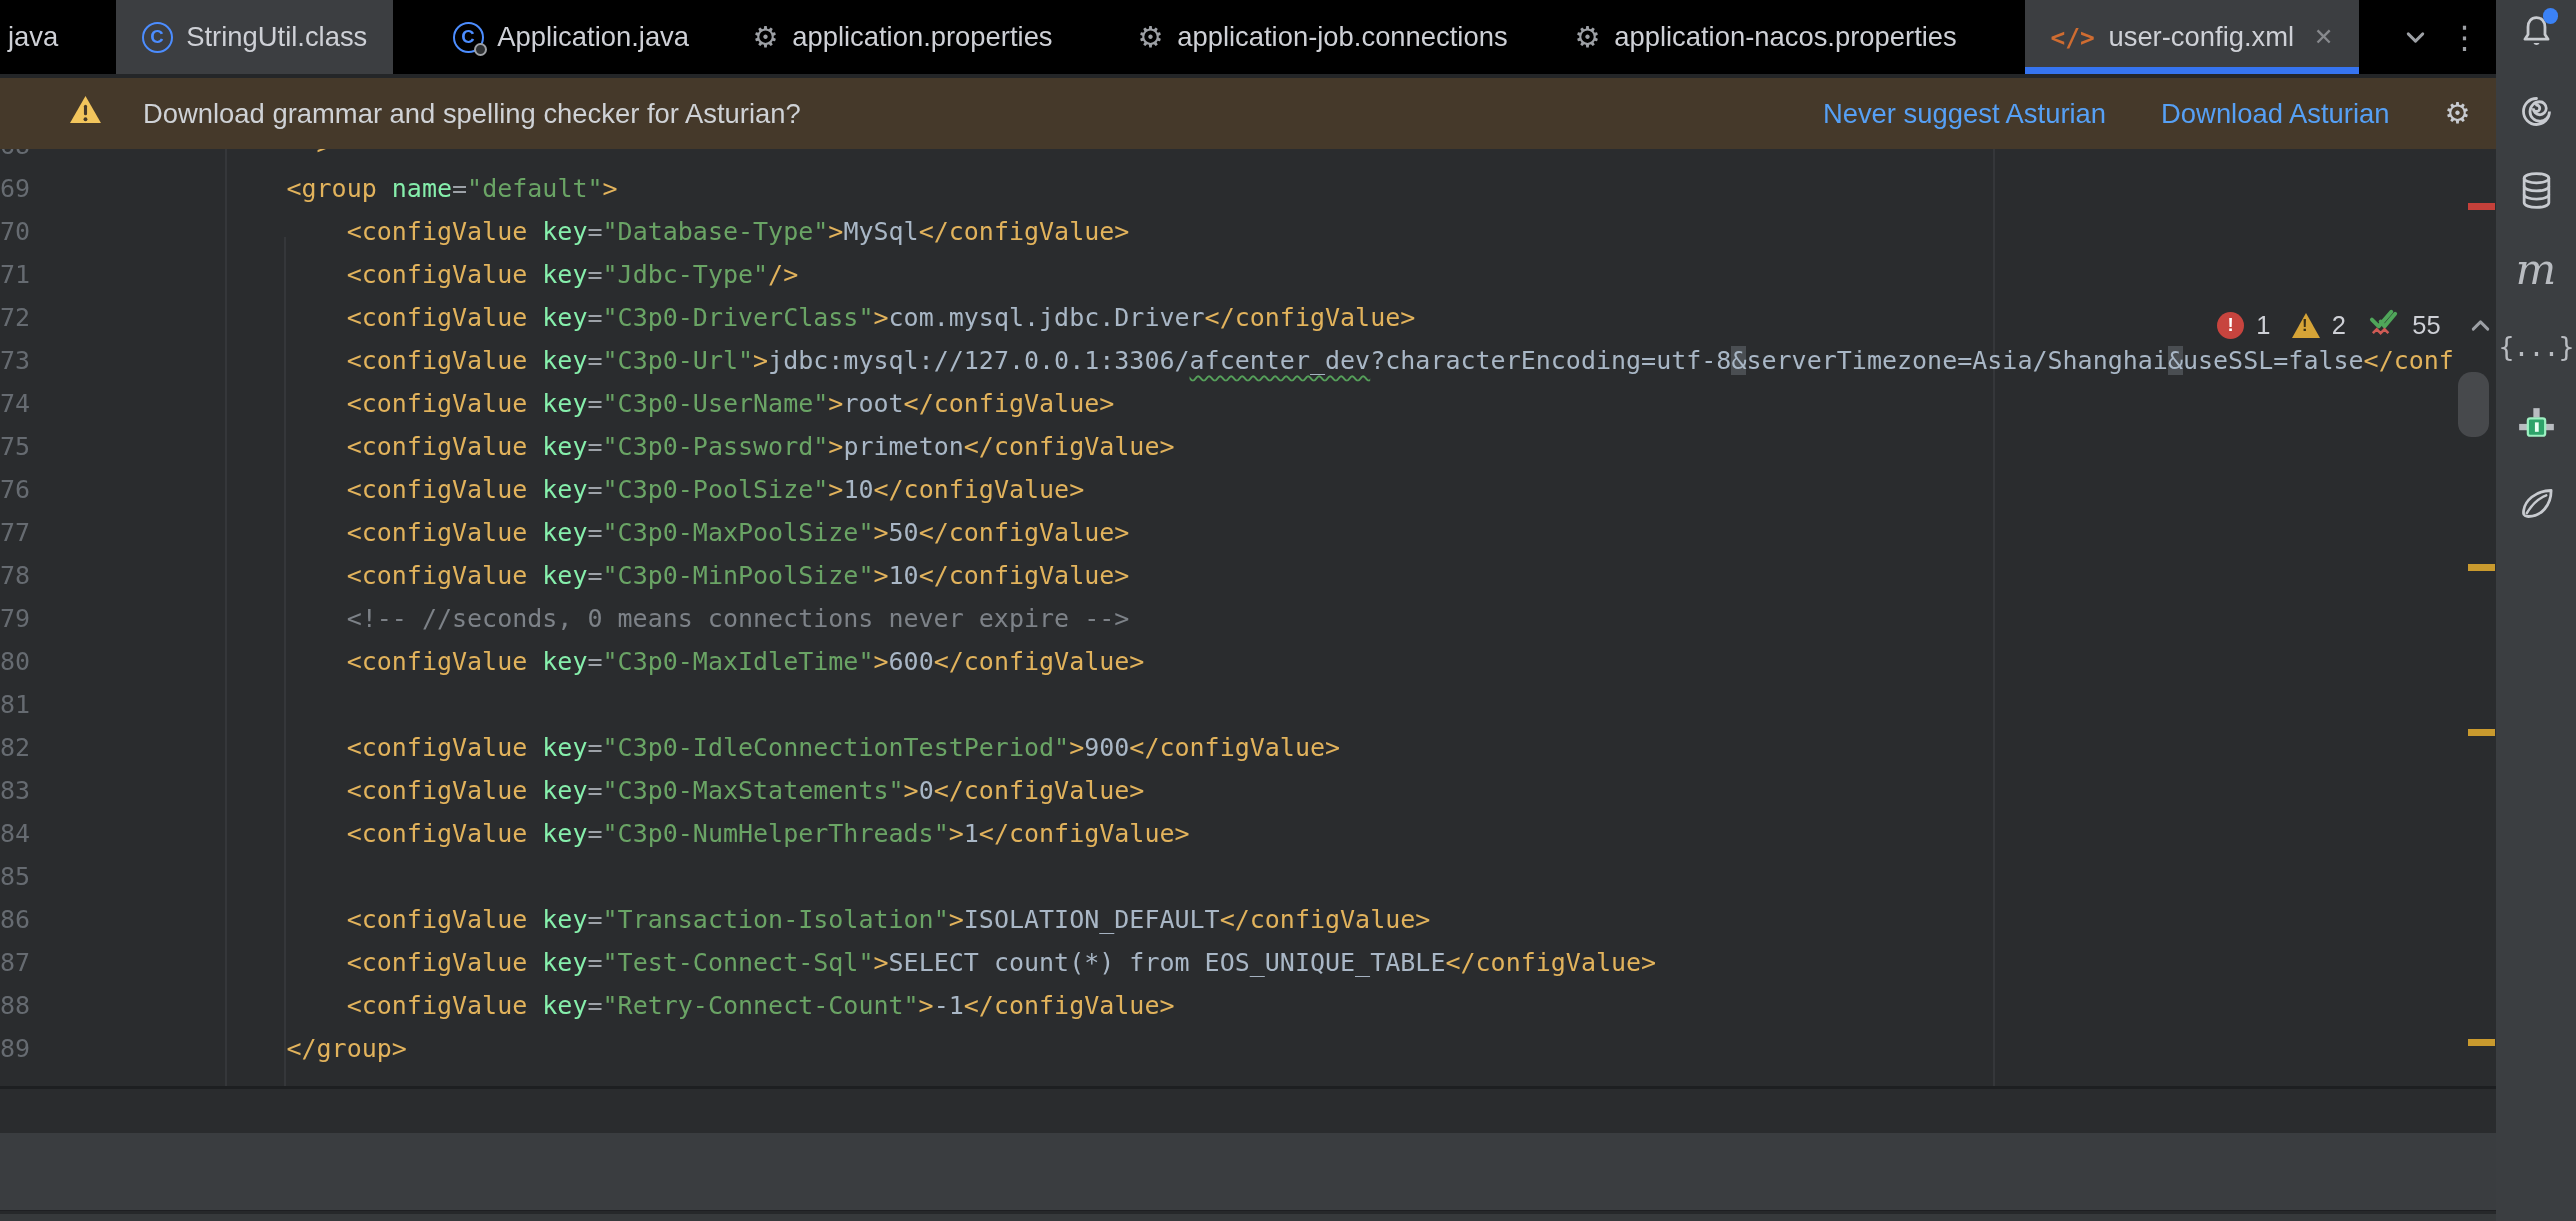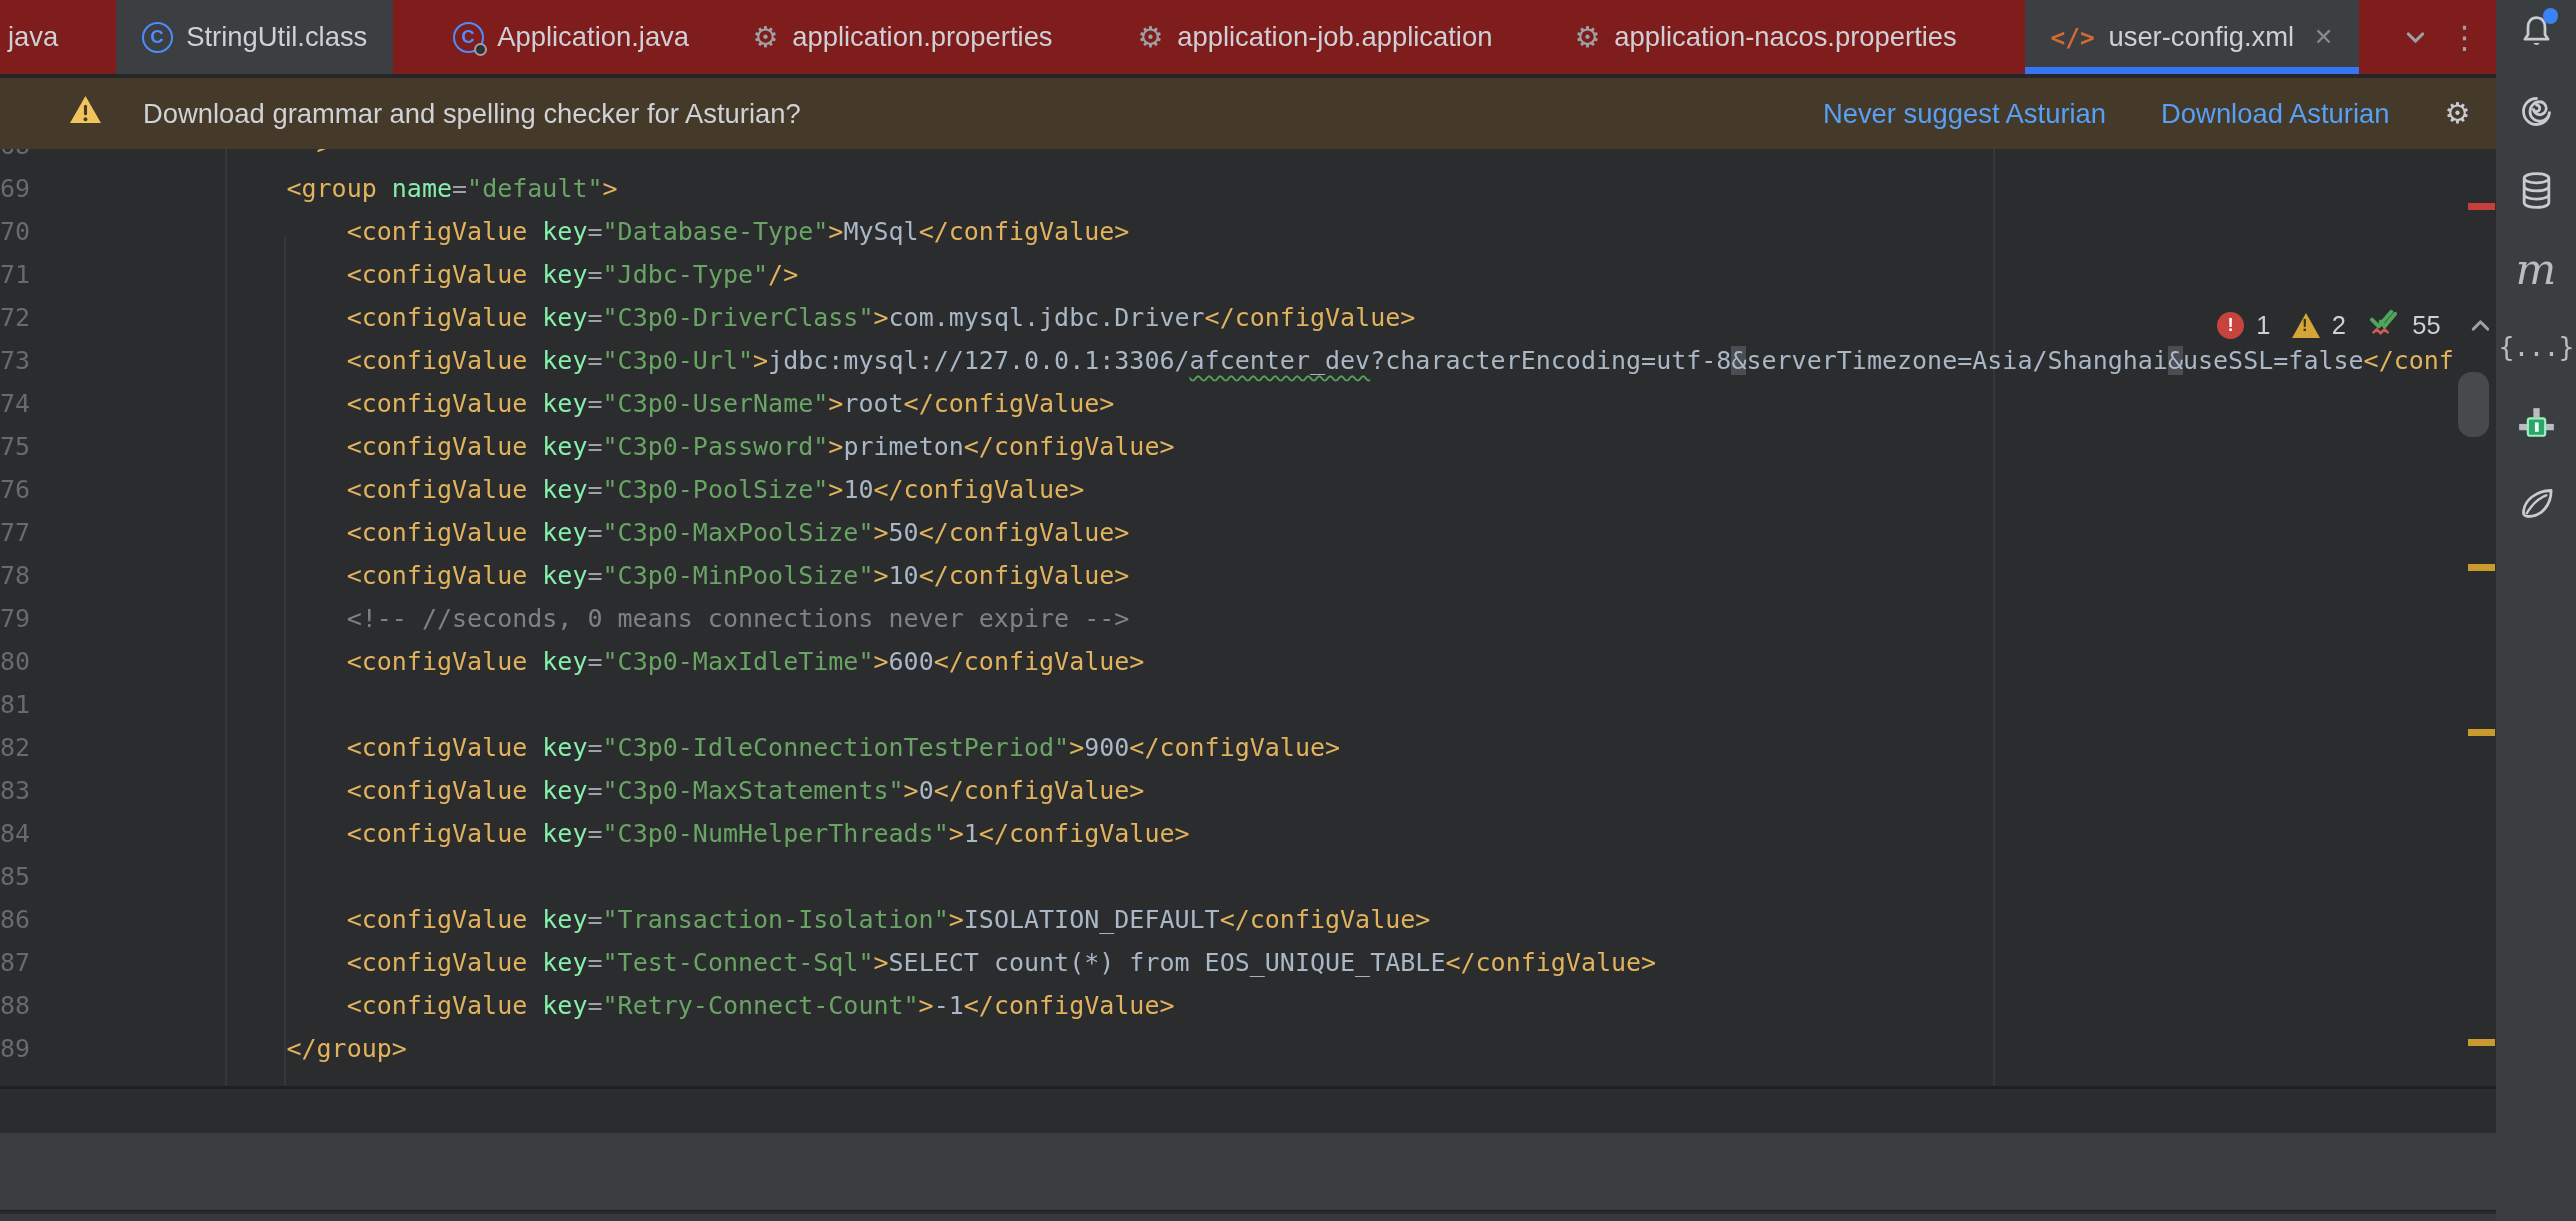--- a/index.html
+++ b/index.html
@@ -1,21 +1,21 @@
 <!DOCTYPE html>
 <html><head>
 <meta charset="utf-8">
 <style>
   html,body{margin:0;padding:0;background:#1e1f22;}
   body{width:2576px;height:1221px;position:relative;overflow:hidden;
        font-family:"Liberation Sans",sans-serif;-webkit-font-smoothing:antialiased;}
   .abs{position:absolute;}
 
   
-  #tabbar{left:0;top:0;width:2496px;height:74px;background:#7f1d1d;}
+  #tabbar{left:0;top:0;width:2496px;height:74px;background:#000000;}
   .tab{position:absolute;top:0;height:74px;display:flex;align-items:center;gap:13.7px;
        padding:0 25.5px;color:#ced0d6;font-size:27.4px;white-space:nowrap;cursor:default;}
   .tab.lighter{background:#3c3e41;}
   .tab.active{background:#3c3e41;}
   .tab.active::after{content:"";position:absolute;left:0;right:0;bottom:0;height:6.9px;background:#3674f0;}
   .class-icon{width:31px;height:31px;border:2.9px solid #4c8dff;border-radius:50%;
       display:flex;align-items:center;justify-content:center;color:#4c8dff;
       font-size:18.6px;font-weight:bold;box-sizing:border-box;position:relative;flex:0 0 auto;}
   .run-dot{position:absolute;right:-5.9px;bottom:-5.9px;width:13.7px;height:13.7px;border:2px solid #9da0a5;
       border-radius:50%;background:#2e3032;box-sizing:border-box;}
@@ -99,21 +99,21 @@
     <span>Application.java</span>
   </div>
 
   <div class="tab" style="left:727px;">
     <span class="gear-glyph">⚙</span>
     <span>application.properties</span>
   </div>
 
   <div class="tab" style="left:1112px;">
     <span class="gear-glyph">⚙</span>
-    <span>application-job.application</span>
+    <span>application-job.connections</span>
   </div>
 
   <div class="tab" style="left:1549px;">
     <span class="gear-glyph">⚙</span>
     <span>application-nacos.properties</span>
   </div>
 
   <div class="tab active" style="left:2025px;">
     <span class="xml-glyph">&lt;/&gt;</span>
     <span>user-config.xml</span>

